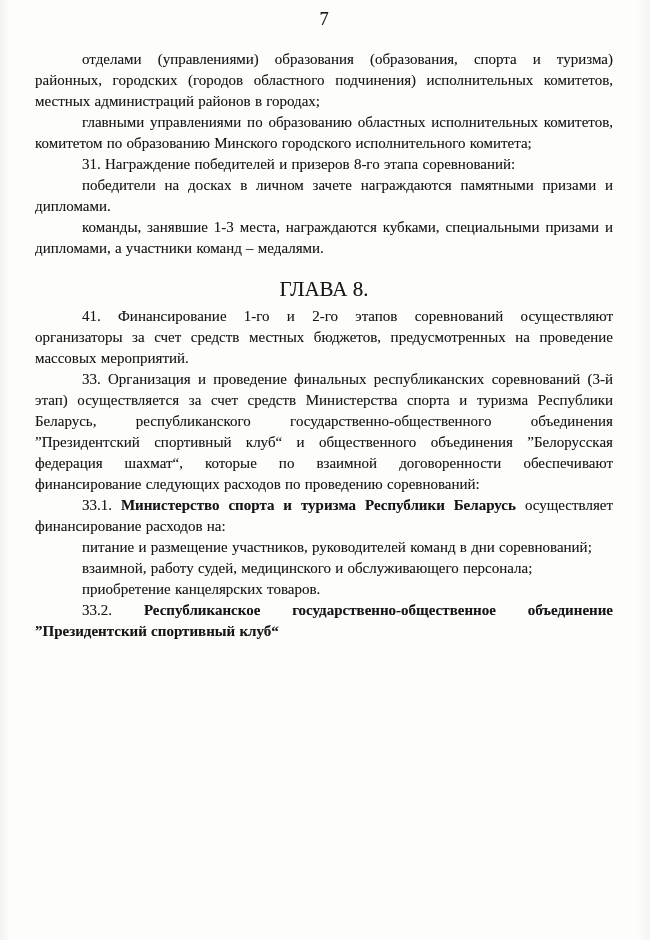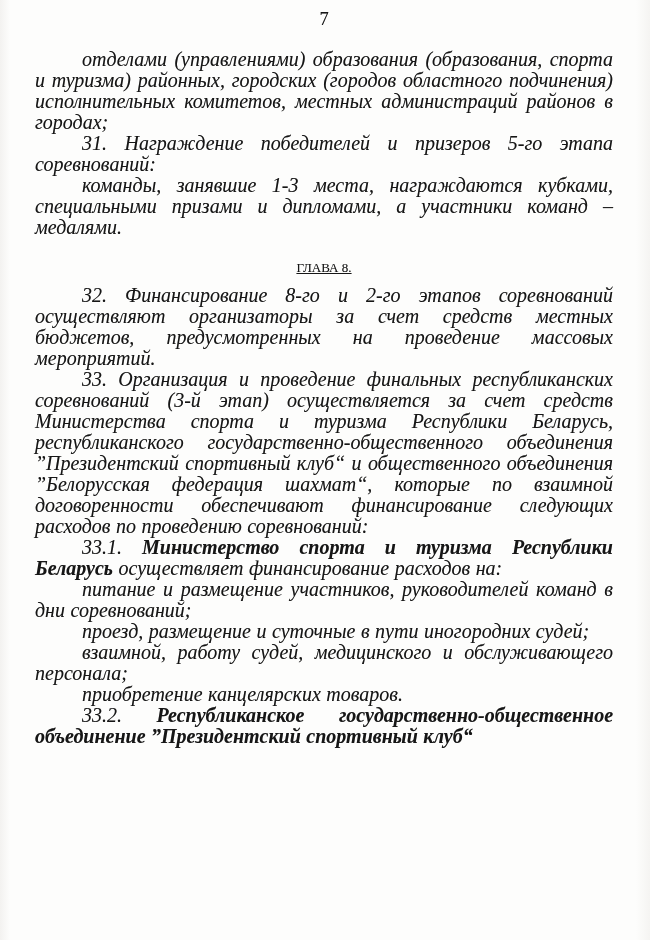--- a/index.html
+++ b/index.html
@@ -21,60 +21,59 @@
   }
   .pageno {
     text-align: center;
     font-size: 18.5px;
     line-height: 23px;
     margin: 0 0 18px 0;
     text-shadow: 0 0 0.5px rgba(20,20,20,0.35);
   }
   p.para {
     margin: 0;
-    font-size: 20px;
+    font-size: 15px;
     line-height: 21px;
     text-align: justify;
     text-indent: 47px;
     text-shadow: 0 0 0.5px rgba(20,20,20,0.35);
     word-spacing: 0.5px;
-    font-style: italic;
   }
   .chapter {
     text-align: center;
     margin: 19px 0 6px 0;
-    font-size: 13px;
+    font-size: 21px;
     line-height: 22px;
     text-shadow: 0 0 0.5px rgba(20,20,20,0.35);
-    text-decoration: underline;
   }
   .chapter div { margin: 0; }
   .after-heading { margin-top: 6px; }
   .b { font-weight: bold; }
 </style>
 </head>
 <body>
 
 <div class="page">
 
   <div class="pageno">7</div>
 
   <p class="para">отделами (управлениями) образования (образования, спорта и туризма) районных, городских (городов областного подчинения) исполнительных комитетов, местных администраций районов в городах;</p>
-  <p class="para">31. Награждение победителей и призеров 5-го этапа соревнований:</p>
+  <p class="para">главными управлениями по образованию областных исполнительных комитетов, комитетом по образованию Минского городского исполнительного комитета;</p>
+  <p class="para">31. Награждение победителей и призеров 8-го этапа соревнований:</p>
+  <p class="para">победители на досках в личном зачете награждаются памятными призами и дипломами.</p>
   <p class="para">команды, занявшие 1-3 места, награждаются кубками, специальными призами и дипломами, а участники команд – медалями.</p>
 
   <div class="chapter">
     <div>ГЛАВА 8.</div>
   </div>
 
-  <p class="para after-heading">32. Финансирование 8-го и 2-го этапов соревнований осуществляют организаторы за счет средств местных бюджетов, предусмотренных на проведение массовых мероприятий.</p>
+  <p class="para after-heading">41. Финансирование 1-го и 2-го этапов соревнований осуществляют организаторы за счет средств местных бюджетов, предусмотренных на проведение массовых мероприятий.</p>
   <p class="para">33. Организация и проведение финальных республиканских соревнований (3-й этап) осуществляется за счет средств Министерства спорта и туризма Республики Беларусь, республиканского государственно-общественного объединения ”Президентский спортивный клуб“ и общественного объединения ”Белорусская федерация шахмат“, которые по взаимной договоренности обеспечивают финансирование следующих расходов по проведению соревнований:</p>
 
   <p class="para"><span>33.1.</span> <span class="b">Министерство спорта и туризма Республики Беларусь</span> <span>осуществляет финансирование расходов на:</span></p>
 
   <p class="para">питание и размещение участников, руководителей команд в дни соревнований;</p>
-  <p class="para">проезд, размещение и суточные в пути иногородних судей;</p>
   <p class="para">взаимной, работу судей, медицинского и обслуживающего персонала;</p>
   <p class="para">приобретение канцелярских товаров.</p>
 
   <p class="para"><span>33.2.</span> <span class="b">Республиканское государственно-общественное объединение ”Президентский спортивный клуб“</span> </p>
 
 </div>
 
 </body></html>

